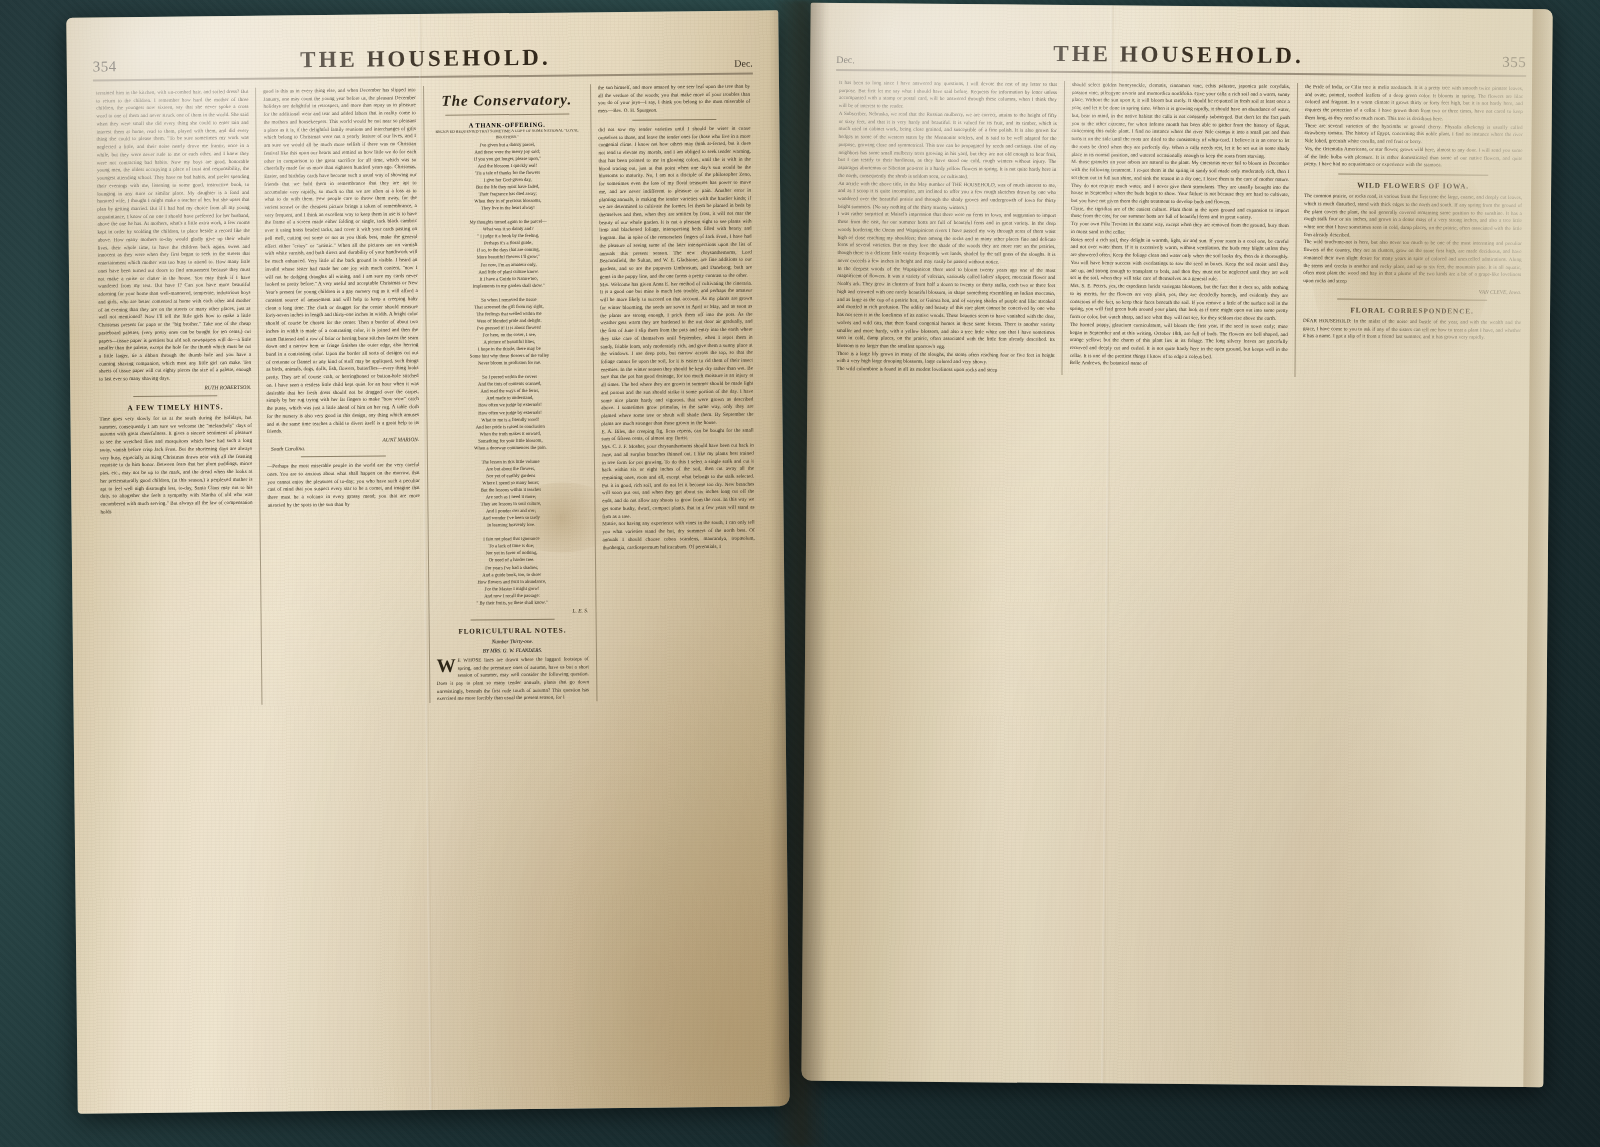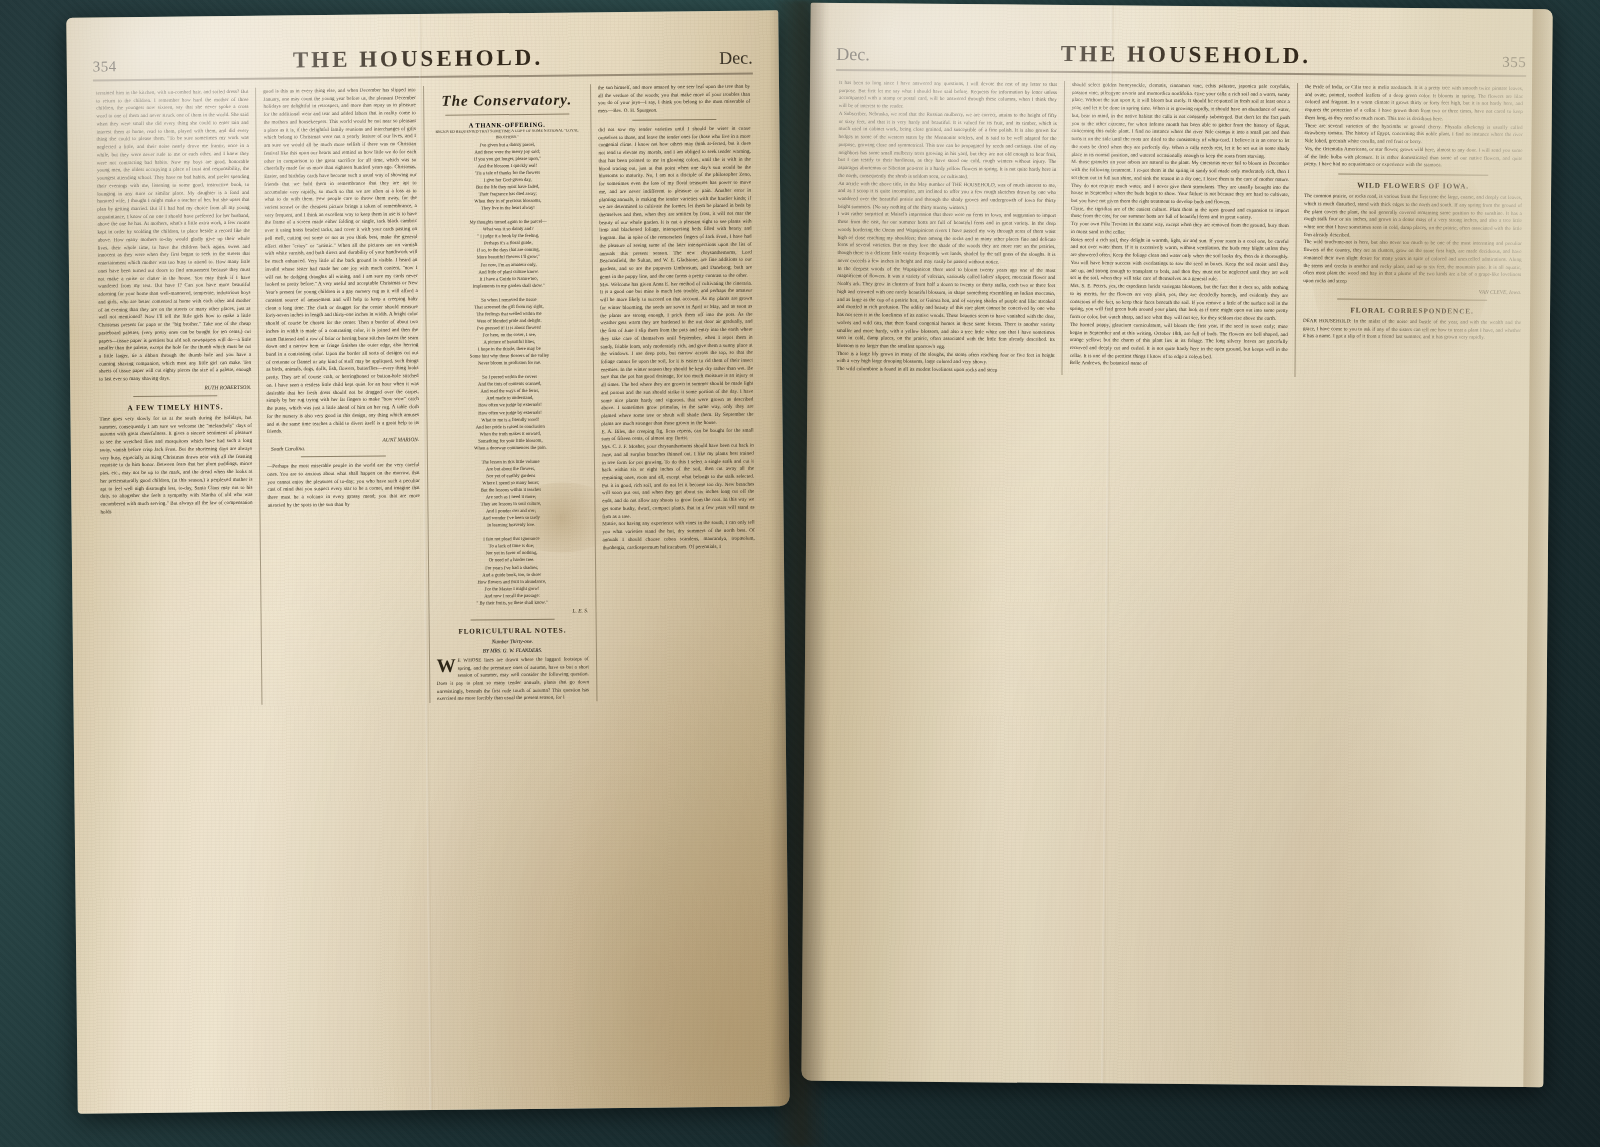--- a/index.html
+++ b/index.html
@@ -59,21 +59,21 @@
   
   .tear{position:absolute;top:0;right:-6px;width:26px;height:100%;
     background:linear-gradient(90deg, rgba(120,95,55,.28), rgba(120,95,55,0));
     pointer-events:none;}
 
   
   .runhead{position:relative;display:flex;align-items:flex-end;justify-content:space-between;
     padding:0 26px;font-family:"Liberation Serif",serif;}
   .folio{font-size:15px;letter-spacing:.5px;color:#3b3326;}
   .title{font-size:23px;letter-spacing:3px;color:#33291c;font-weight:bold;}
-  .dateword{font-size:18px;color:#3b3326;}
+  .dateword{font-size:10px;color:#3b3326;}
 
   .rule{height:2px;background:#5c5040;opacity:.55;margin:4px 26px 0 26px;}
 
   
   .cols{position:relative;display:flex;gap:0;padding:8px 22px 10px 22px;}
   .col{position:relative;flex:1 1 0;padding:0 7px;}
   .col + .col{border-left:1px solid rgba(80,66,42,.45);}
   .blk{font-size:5.1px;line-height:1.52;text-align:justify;color:#2e2718;
     hyphens:auto;word-spacing:.2px;}
   .hd{font-size:9px;text-align:center;letter-spacing:1.2px;margin:7px 0 3px 0;color:#2b2316;font-weight:bold;}

